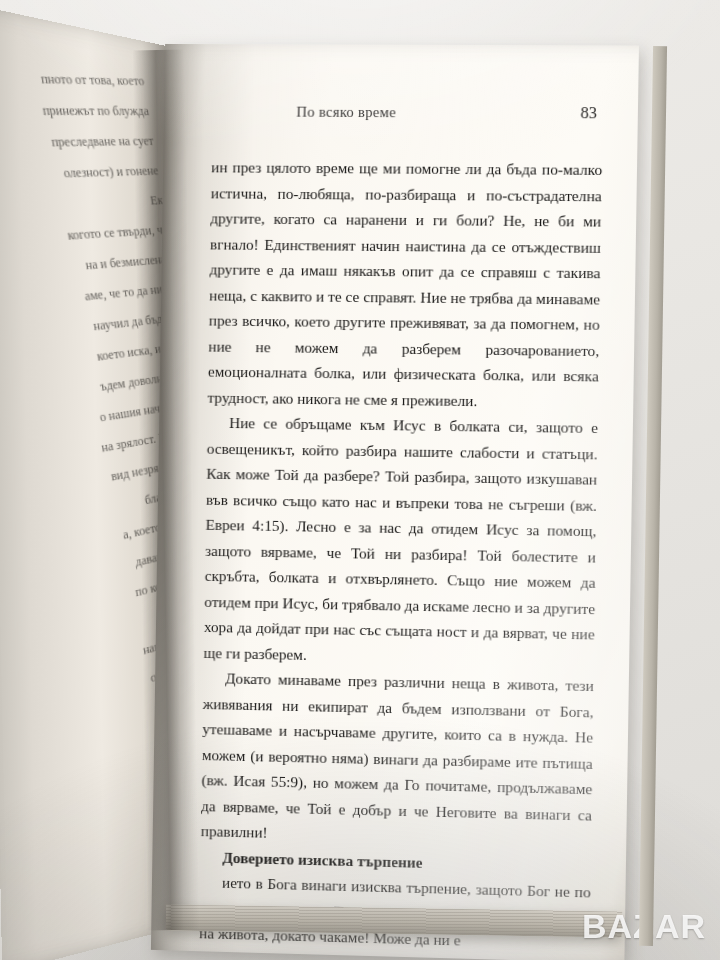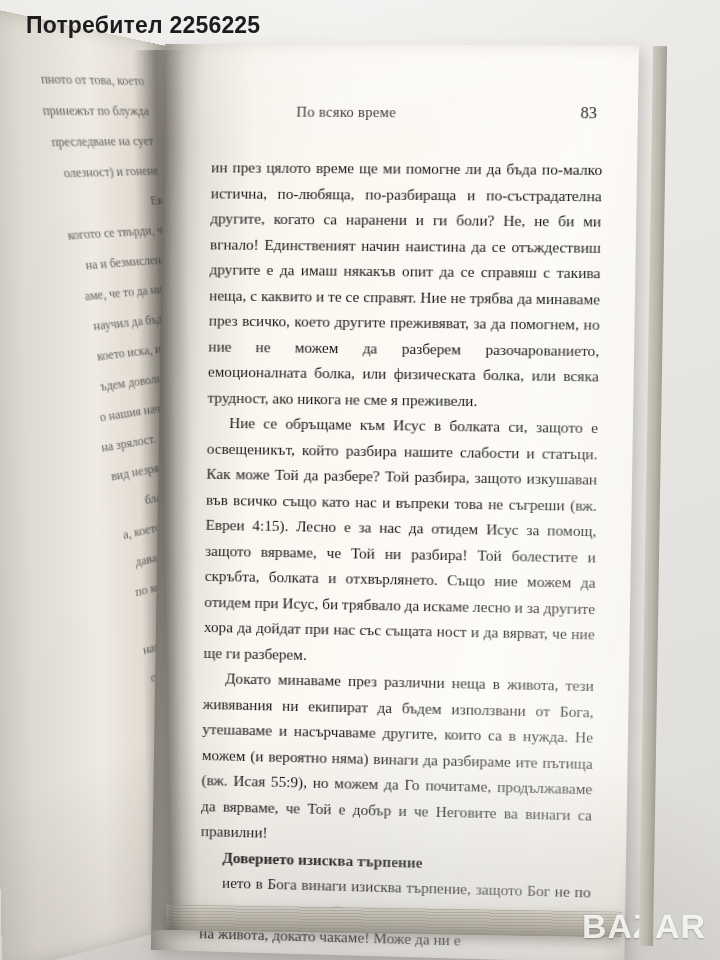--- a/index.html
+++ b/index.html
@@ -282,16 +282,15 @@
     </div>
 
     <div class="fore-edge">
       <div class="bottom-edge-lines"></div>
     </div>
 
   </div>
 
   <div class="surface-shadow"></div>
 
-  <div class="watermark-top">Потребител 2256225</div>
   <div class="watermark-brand">BAZAR</div>
 
 </div>
 
 </body></html>

